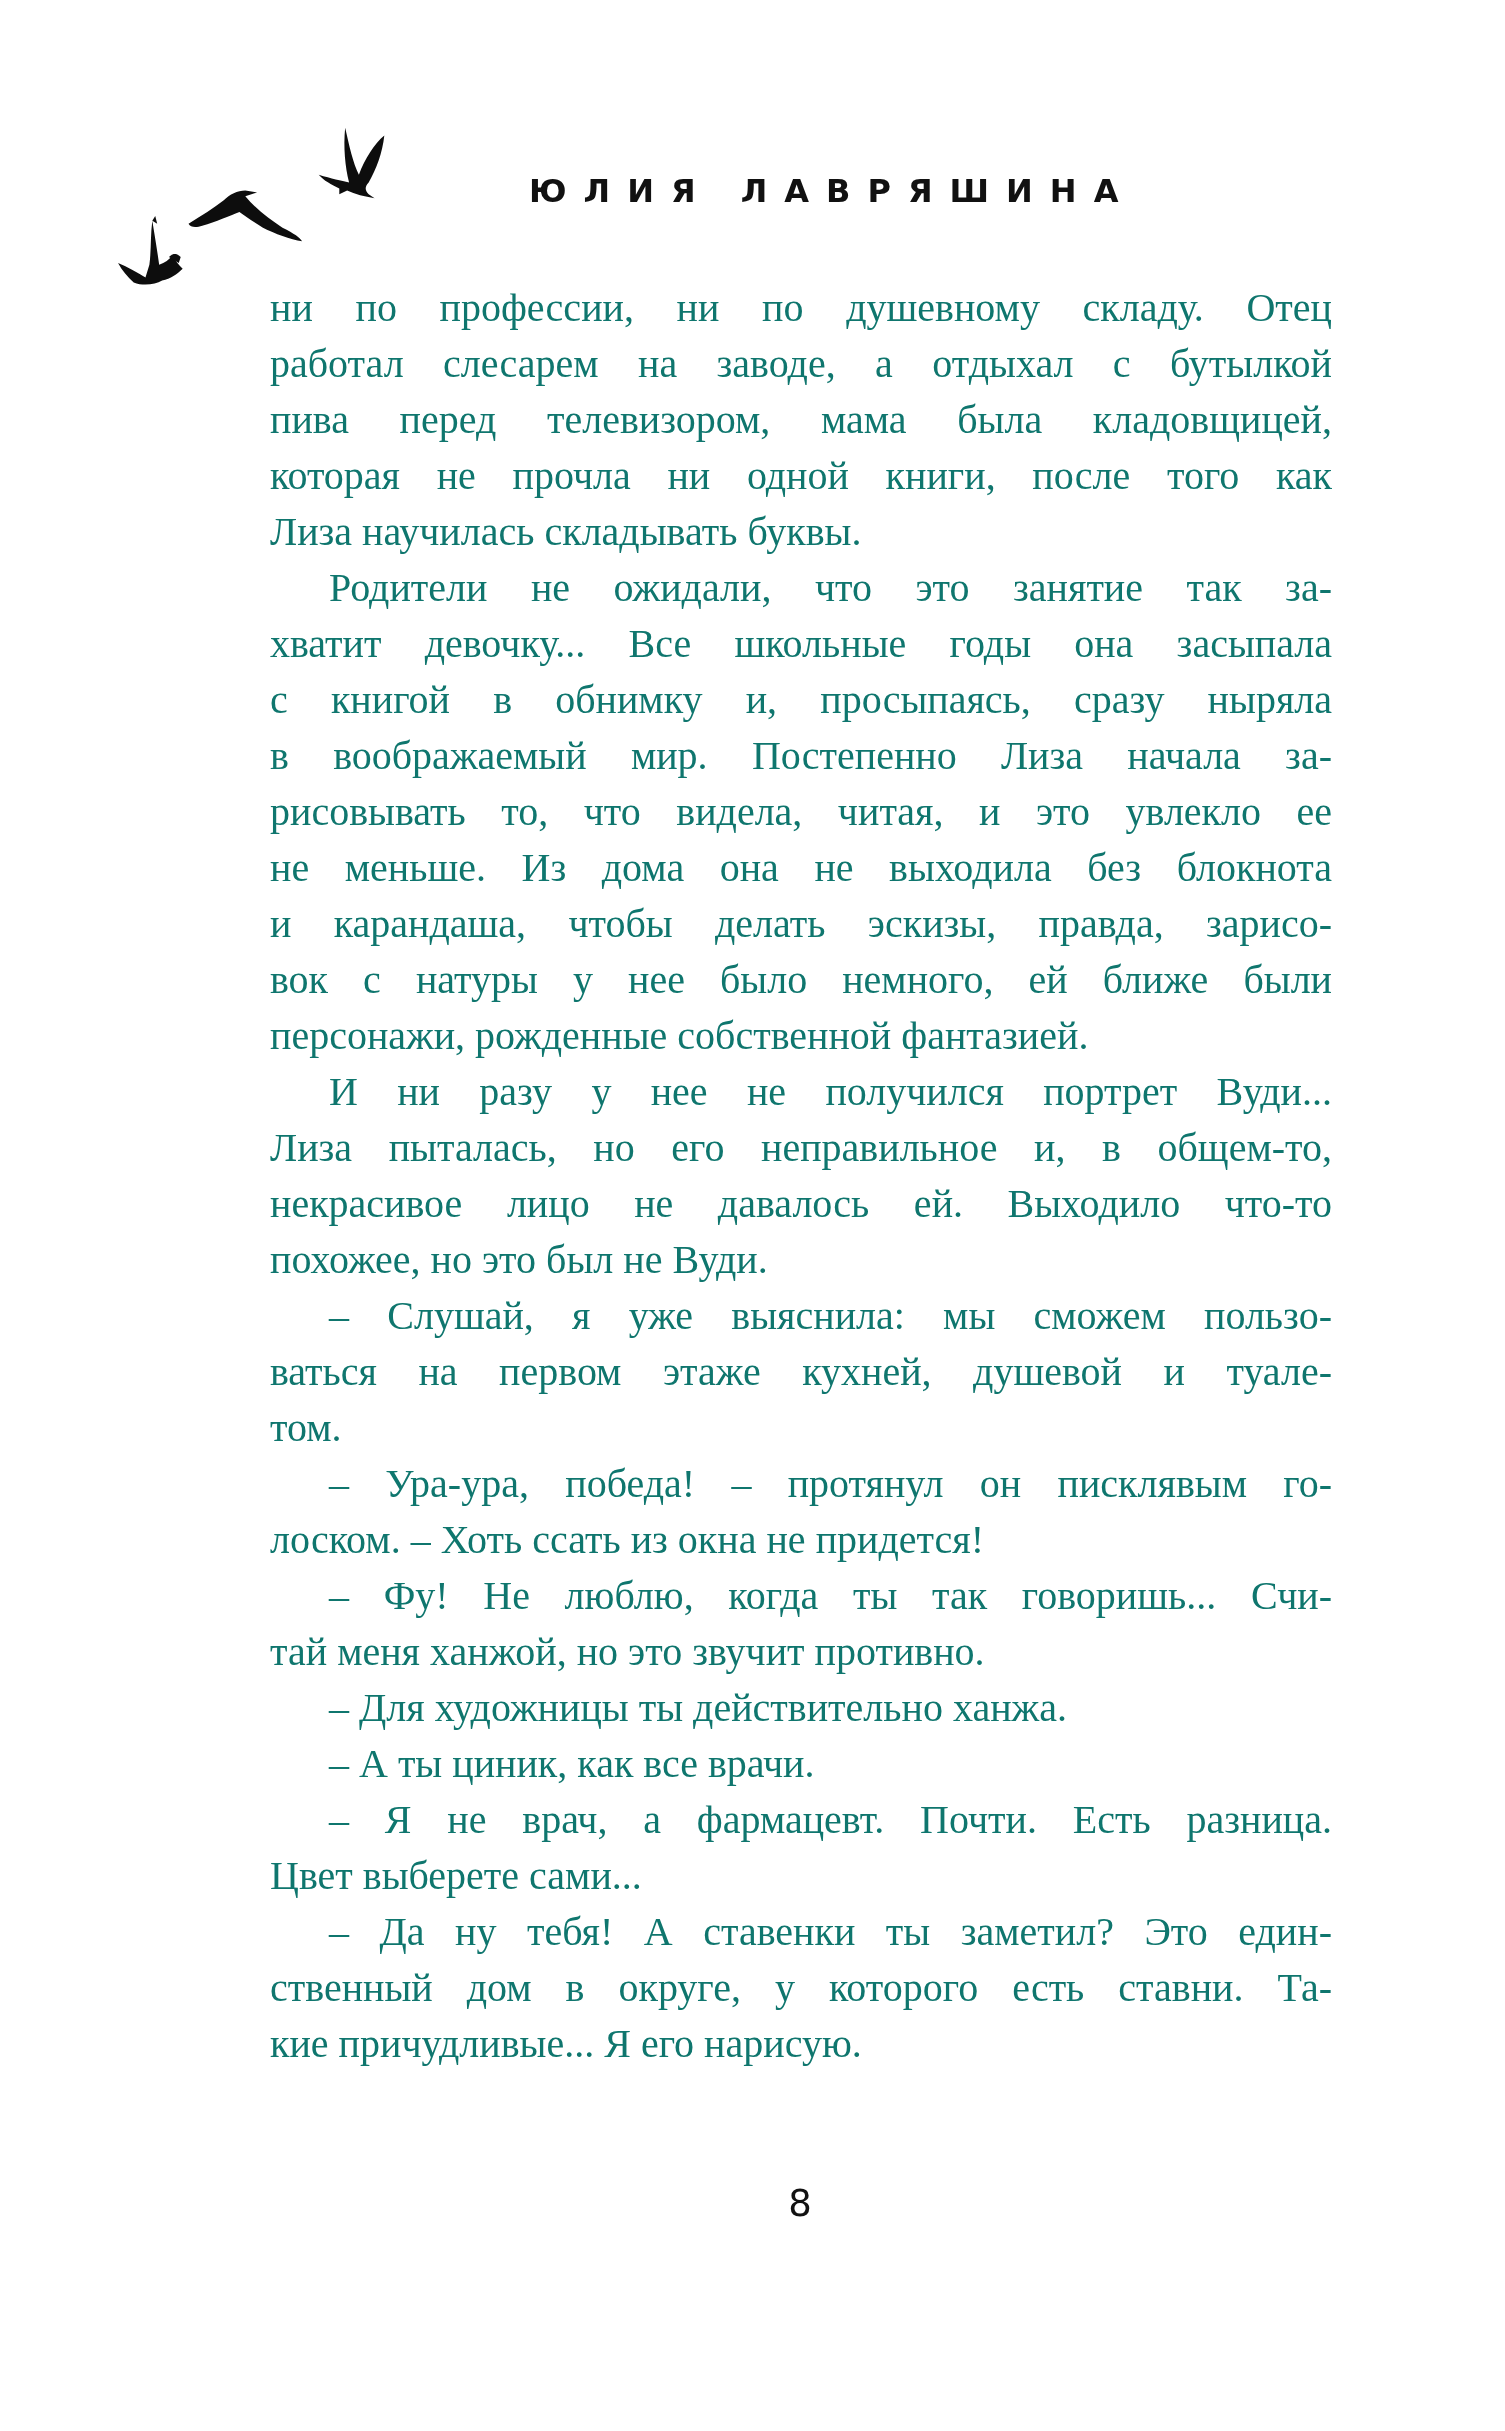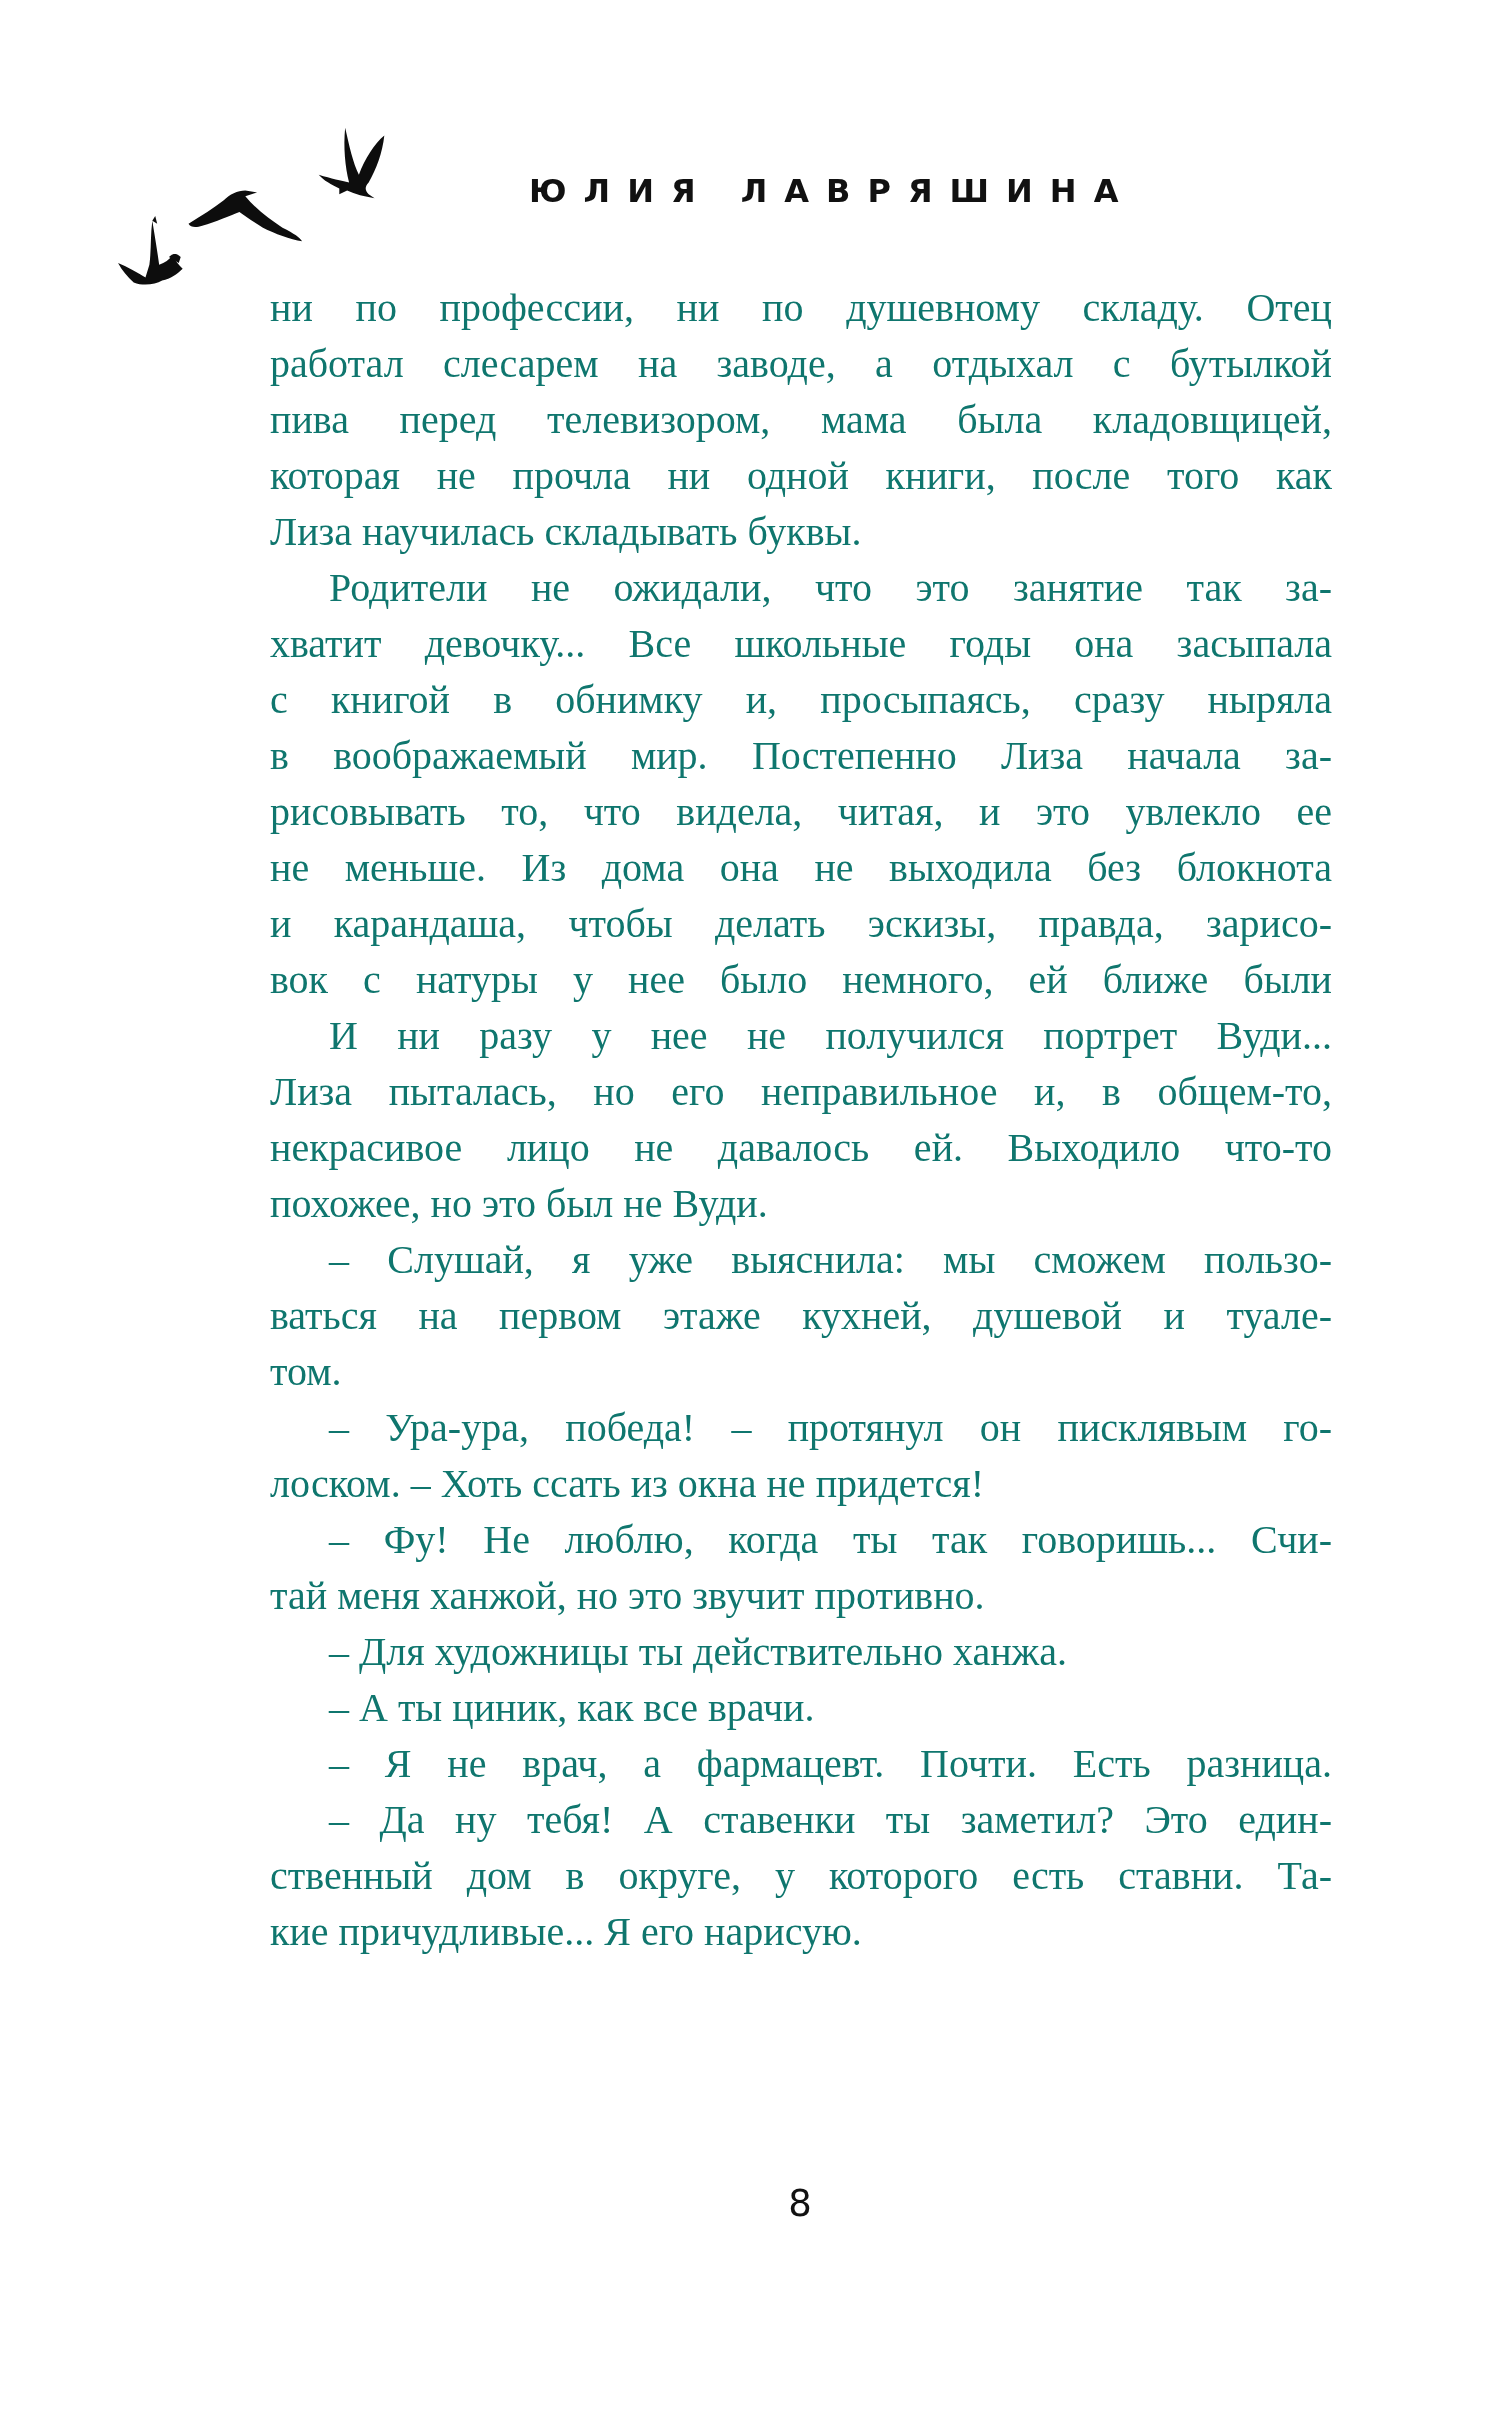--- a/index.html
+++ b/index.html
@@ -61,20 +61,21 @@
       </div>
       <div>
         <span class="line indent">Родители не ожидали, что это занятие так за-</span>
         <span class="line">хватит девочку... Все школьные годы она засыпала</span>
         <span class="line">с книгой в обнимку и, просыпаясь, сразу ныряла</span>
         <span class="line">в воображаемый мир. Постепенно Лиза начала за-</span>
         <span class="line">рисовывать то, что видела, читая, и это увлекло ее</span>
         <span class="line">не меньше. Из дома она не выходила без блокнота</span>
         <span class="line">и карандаша, чтобы делать эскизы, правда, зарисо-</span>
         <span class="line">вок с натуры у нее было немного, ей ближе были</span>
+        <span class="line last">персонажи, рожденные собственной фантазией.</span>
       </div>
       <div>
         <span class="line indent">И ни разу у нее не получился портрет Вуди...</span>
         <span class="line">Лиза пыталась, но его неправильное и, в общем-то,</span>
         <span class="line">некрасивое лицо не давалось ей. Выходило что-то</span>
         <span class="line last">похожее, но это был не Вуди.</span>
       </div>
       <div>
         <span class="line indent">– Слушай, я уже выяснила: мы сможем пользо-</span>
         <span class="line">ваться на первом этаже кухней, душевой и туале-</span>
@@ -89,20 +90,21 @@
         <span class="line last">тай меня ханжой, но это звучит противно.</span>
       </div>
       <div>
         <span class="line indent last">– Для художницы ты действительно ханжа.</span>
       </div>
       <div>
         <span class="line indent last">– А ты циник, как все врачи.</span>
       </div>
       <div>
         <span class="line indent">– Я не врач, а фармацевт. Почти. Есть разница.</span>
+        <span class="line last">Цвет выберете сами...</span>
       </div>
       <div>
         <span class="line indent">– Да ну тебя! А ставенки ты заметил? Это един-</span>
         <span class="line">ственный дом в округе, у которого есть ставни. Та-</span>
         <span class="line last">кие причудливые... Я его нарисую.</span>
       </div>
     </div>
 
   <div class="page-number">8</div>
 </div>

